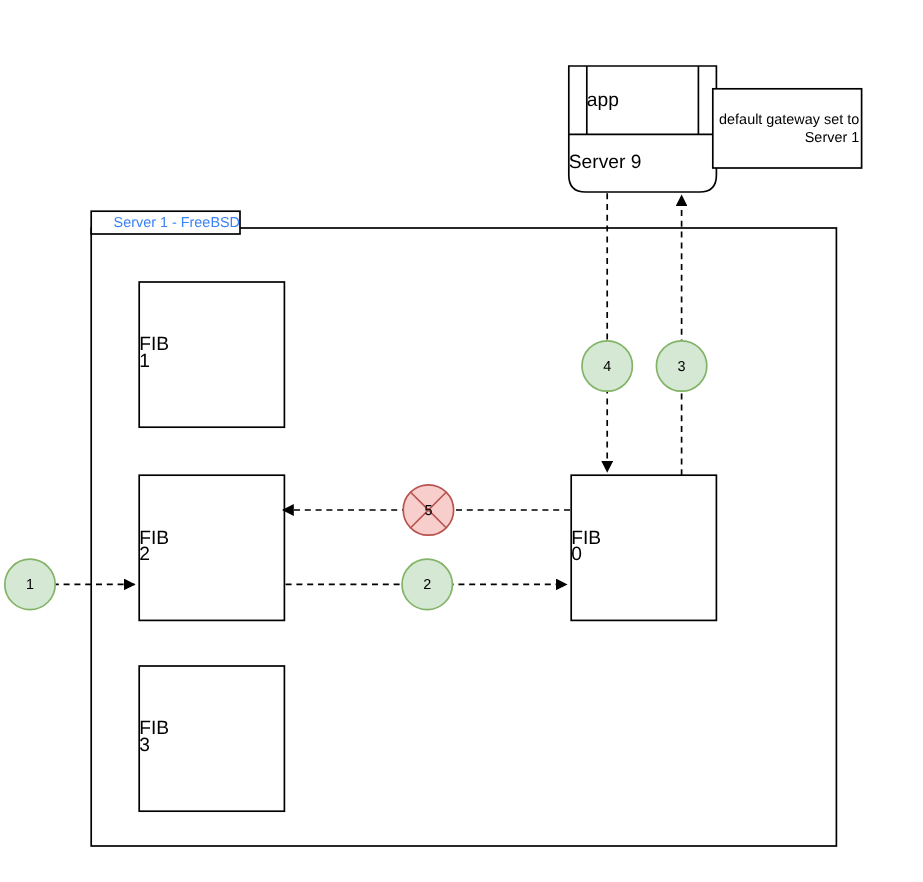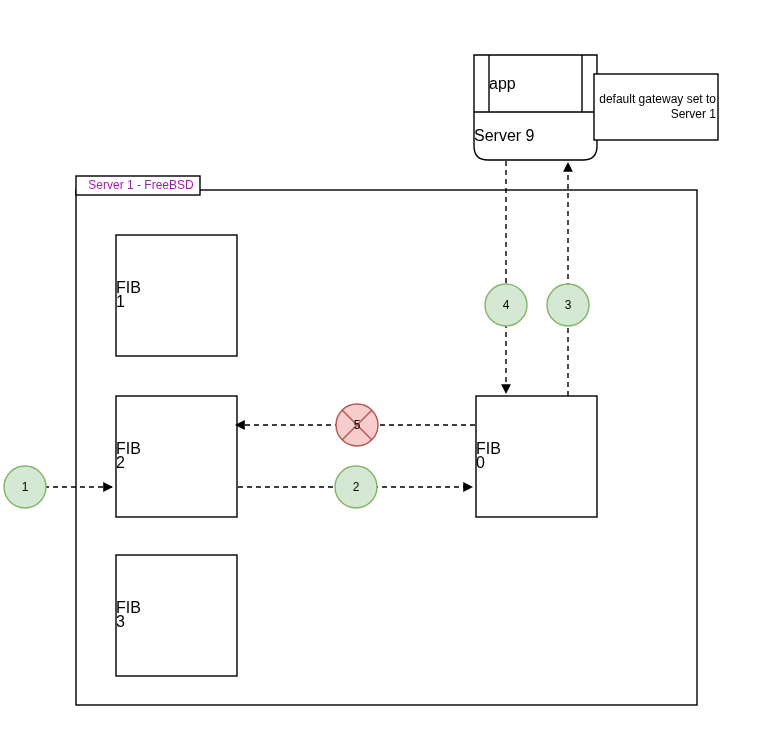--- a/index.html
+++ b/index.html
@@ -38,22 +38,22 @@
     position: absolute;
     text-align: center;
     font-size: 12px;
     line-height: 14px;
     color: #000000;
   }
   .tab-label {
     position: absolute;
     font-size: 12px;
     line-height: 14px;
-    color: #a21caf;
-    text-align: center;
+    color: #3b82f6;
+    text-align: right;
   }
   .note-label {
     position: absolute;
     text-align: right;
     font-size: 12px;
     line-height: 15px;
     color: #000000;
     white-space: pre-line;
   }
 </style>

